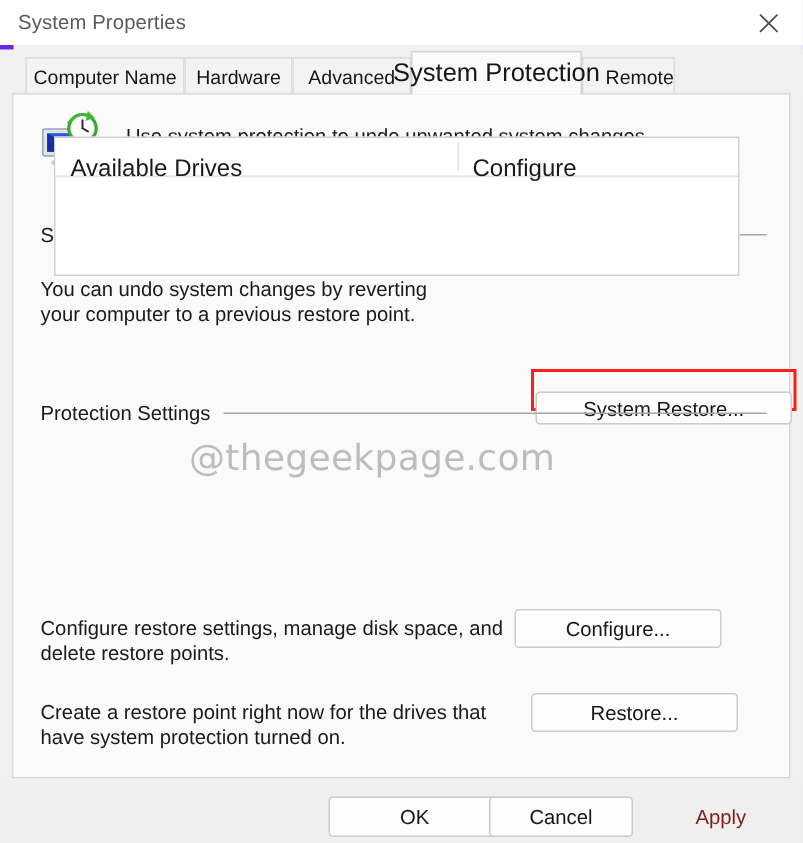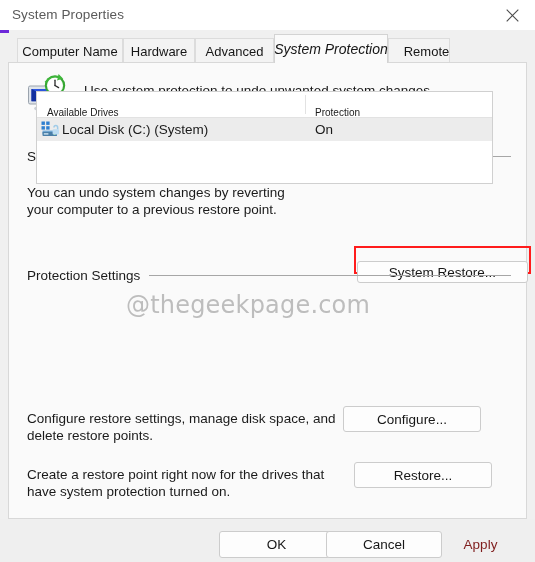--- a/index.html
+++ b/index.html
@@ -79,22 +79,21 @@
     padding: 0 7px;
     white-space: nowrap;
     cursor: default;
   }
   .tab.active {
     top: 4px;
     height: 29px;
     background: #fafafa;
     border-color: #d3d3d3;
     z-index: 5;
-    font-size: 14px;
-    font-style: italic;
+    font-size: 17px;
   }
 
   
   #content {
     position: absolute;
     left: 8px;
     top: 62px;
     width: 519px;
     height: 457px;
     box-sizing: border-box;
@@ -209,21 +208,21 @@
     height: 25px;
     background: #ffffff;
     border-bottom: 1px solid #e2e2e2;
   }
   #drives-header .col {
     position: absolute;
     top: 8px;
     height: 25px;
     display: flex;
     align-items: center;
-    font-size: 10px;
+    font-size: 16px;
     color: #1a1a1a;
     white-space: nowrap;
   }
   #drives-header .divider {
     position: absolute;
     top: 3px;
     height: 19px;
     width: 1px;
     background: #e2e2e2;
   }
@@ -340,41 +339,21 @@
 
     <div class="group-head" style="top:203px;">
       <span class="label">Protection Settings</span>
       <span class="rule"></span>
     </div>
 
     <div id="drives-table">
       <div id="drives-header">
         <div class="col" style="left:10px;">Available Drives</div>
         <div class="divider" style="left:268px;"></div>
-        <div class="col" style="left:278px;">Protection</div>
-      </div>
-      <div class="drive-row">
-        <div class="cell" style="left:4px;">
-          <span class="drive-icon">
-            <svg width="19" height="17" viewBox="0 0 19 17">
-              <rect x="0.5" y="0.5" width="3.4" height="3.4" fill="#2f7fd0"></rect>
-              <rect x="5.2" y="0.5" width="3.4" height="3.4" fill="#2f7fd0"></rect>
-              <rect x="0.5" y="5.2" width="3.4" height="3.4" fill="#2f7fd0"></rect>
-              <rect x="5.2" y="5.2" width="3.4" height="3.4" fill="#2f7fd0"></rect>
-              <path d="M1.5 9.5 L14.5 9.5 L16 11.5 L16 15 L3 15 L1.5 13 Z" fill="#7fb4e0"></path>
-              <rect x="1.5" y="10.8" width="14.5" height="4.2" rx="0.8" fill="#4a7fa8"></rect>
-              <rect x="2.8" y="12.2" width="4.6" height="1.4" fill="#cfe4f2"></rect>
-              <circle cx="13.6" cy="12.9" r="1.1" fill="#8fe08f"></circle>
-              <path d="M12.2 6.4 a2.6 2.6 0 0 1 5.2 0 v2.1 h-1.5 v-2.1 a1.1 1.1 0 0 0 -2.2 0 z" fill="#9fcbe8"></path>
-              <rect x="11.6" y="8.3" width="6.4" height="5.2" rx="0.9" fill="#bcdcf2"></rect>
-            </svg>
-          </span>
-          <span>Local Disk (C:) (System)</span>
-        </div>
-        <div class="cell" style="left:278px;">On</div>
+        <div class="col" style="left:278px;">Configure</div>
       </div>
     </div>
 
     <div class="body-text" style="left:18px; top:347px; width:330px;">
       <div>Configure restore settings, manage disk space, and</div>
       <div>delete restore points.</div>
     </div>
     <div class="pushbtn" style="left:334px; top:343px; width:138px; height:26px;">
       <span>Configure...</span>
     </div>
@@ -386,21 +365,21 @@
     <div class="pushbtn" style="left:345px; top:399px; width:138px; height:26px;">
       <span>Restore...</span>
     </div>
 
   </div>
 
   <div id="bottombar">
     <div class="pushbtn" style="left:219px; top:12px; width:115px; height:27px;">
       <span>OK</span>
     </div>
-    <div class="pushbtn" style="left:326px; top:12px; width:116px; height:27px;">
+    <div class="pushbtn" style="left:326px; top:12px; width:96px; height:27px;">
       <span>Cancel</span>
     </div>
     <div class="pushbtn disabled" style="left:434px; top:12px; width:93px; height:27px; border-color:transparent; background:transparent;">
       <span>Apply</span>
     </div>
   </div>
 
 </div>
 
 </body></html>

